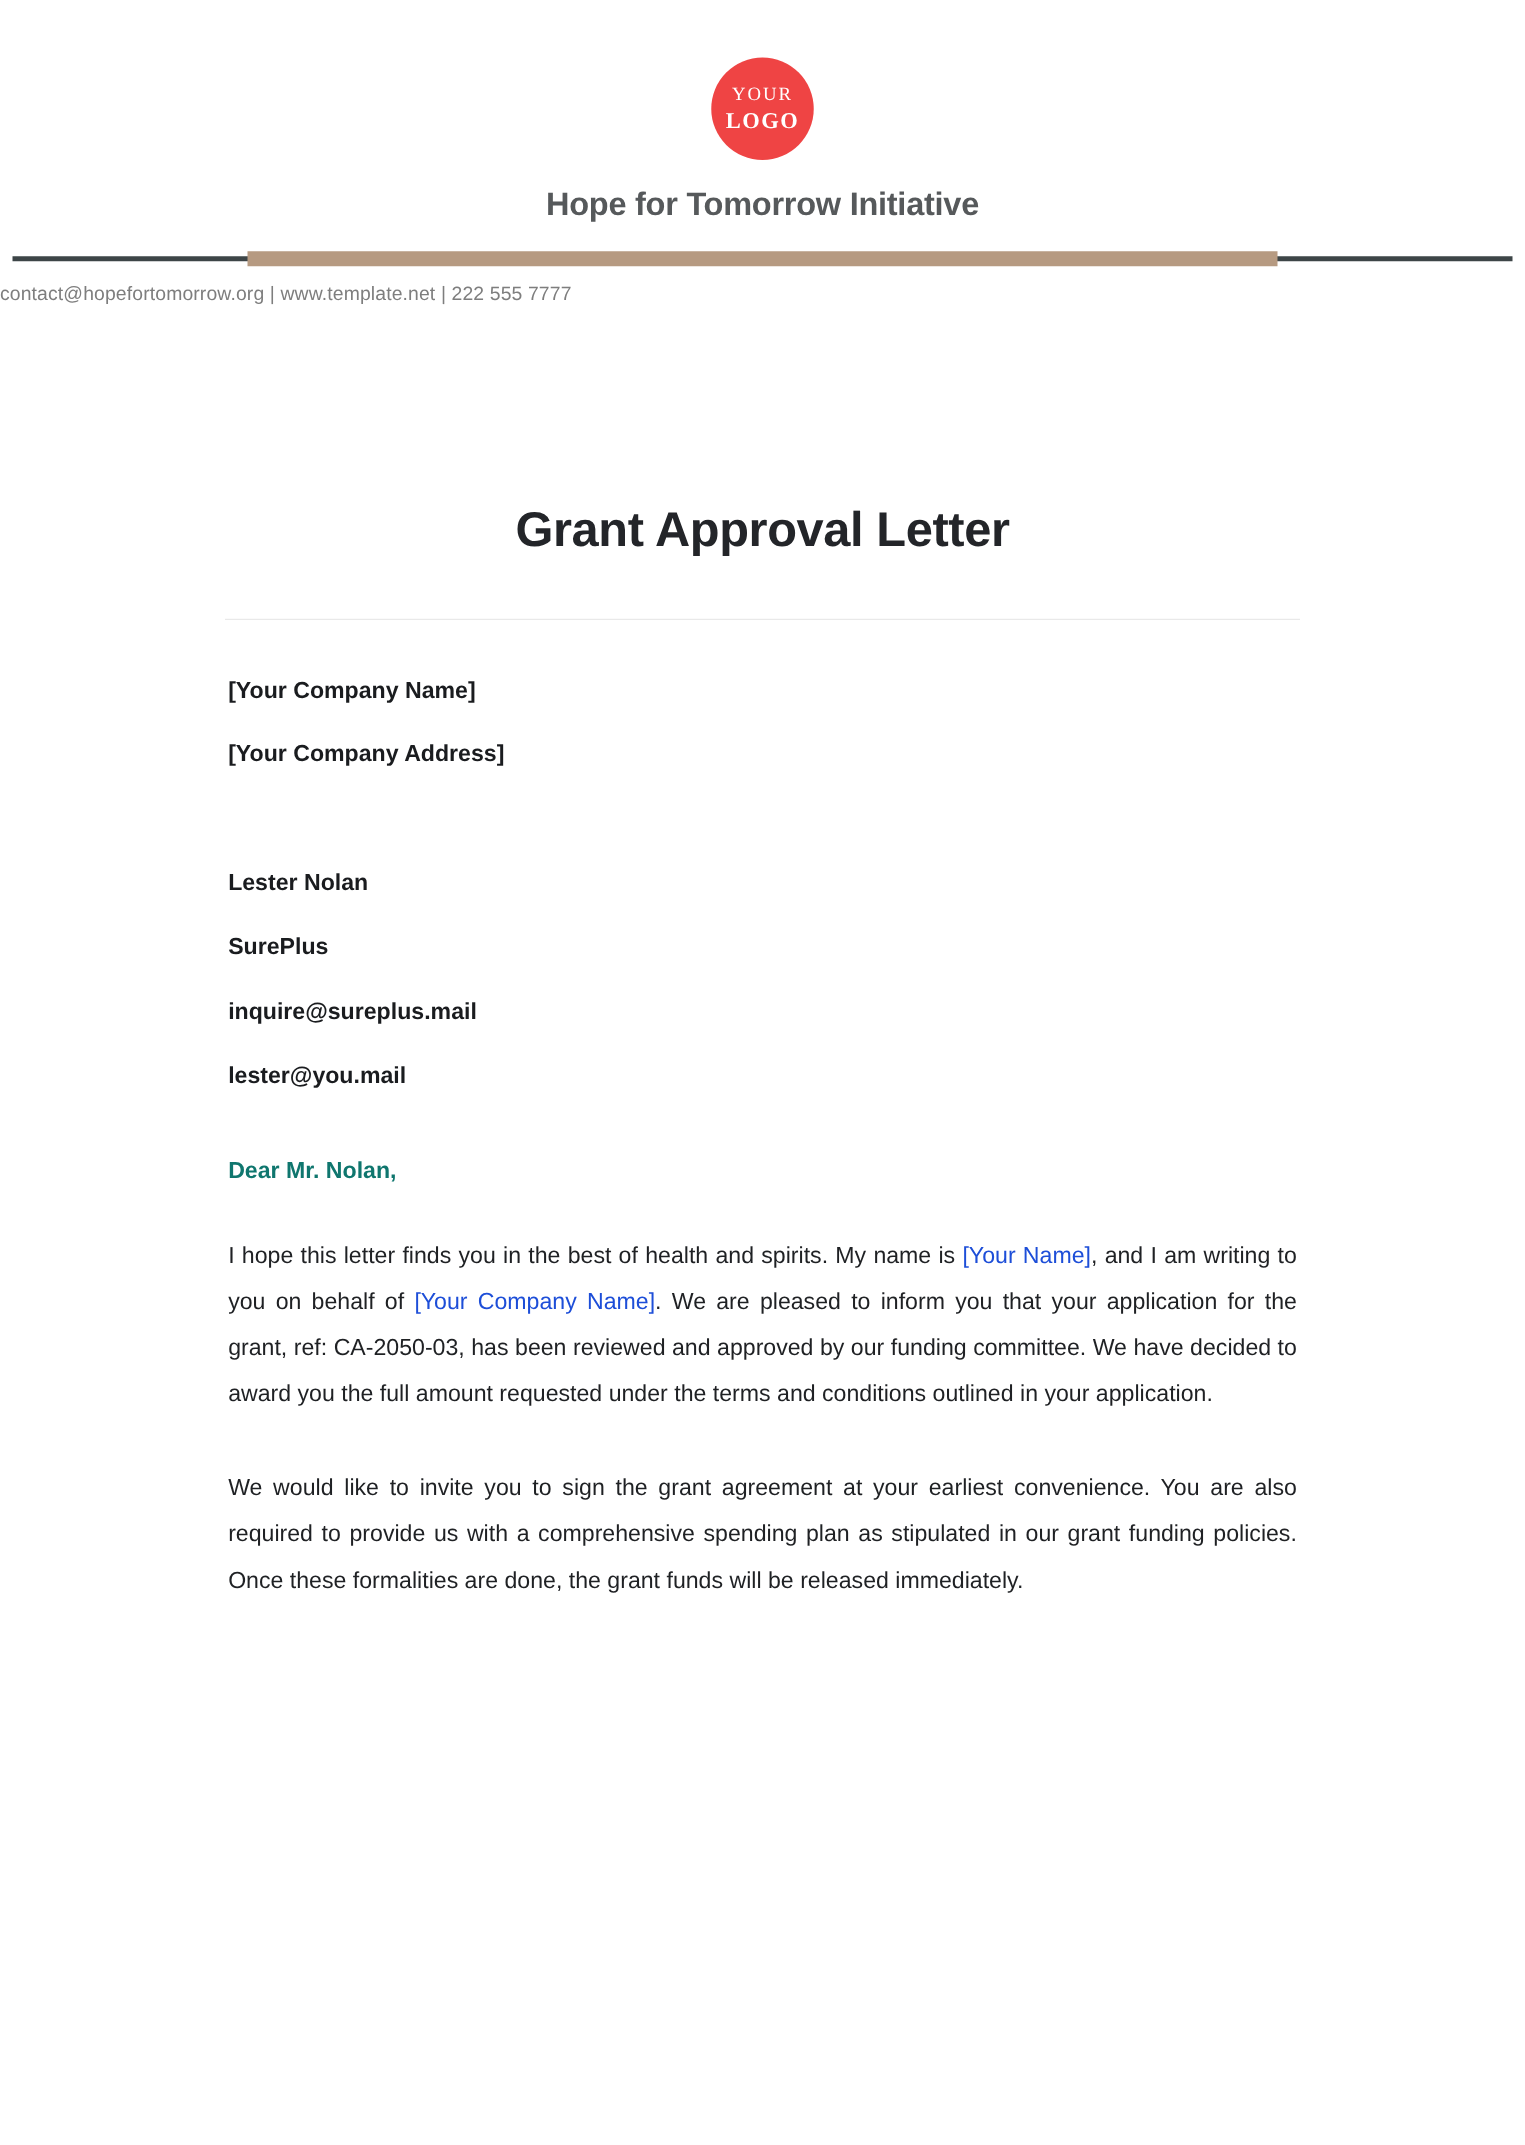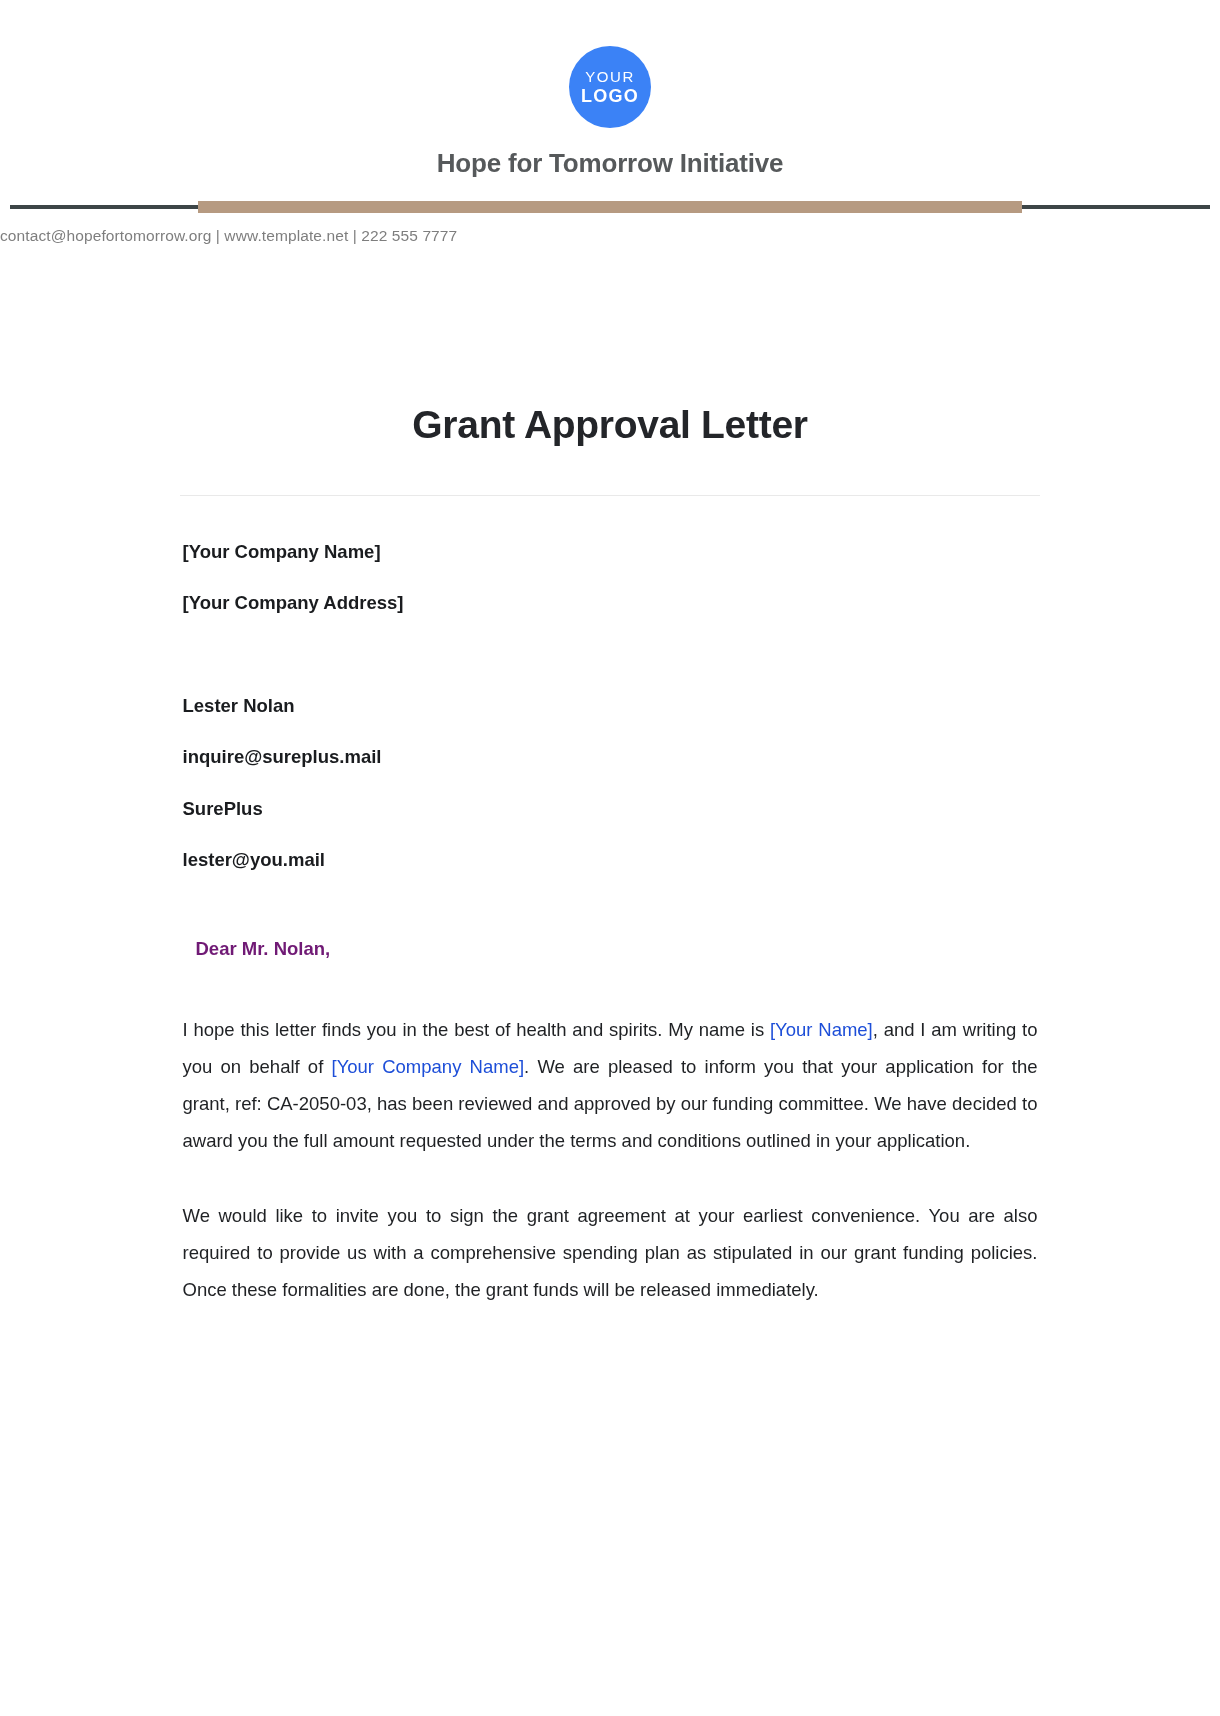--- a/index.html
+++ b/index.html
@@ -19,27 +19,28 @@
 
   
   .letterhead {
     padding-top: 46px;
     text-align: center;
   }
   .logo-circle {
     width: 82px;
     height: 82px;
     border-radius: 50%;
-    background: #3b82f6;
+    background: #ef4444;
     margin: 0 auto;
     display: flex;
     flex-direction: column;
     align-items: center;
     justify-content: center;
     line-height: 1;
+    font-family: Liberation Serif, serif;
   }
   .logo-top {
     font-size: 15px;
     letter-spacing: 1.6px;
     color: #ffffff;
     font-weight: 400;
     margin-bottom: 3px;
   }
   .logo-bottom {
     font-size: 18px;
@@ -114,22 +115,22 @@
     color: #1a1c1f;
     margin: 0 0 28px 0;
     line-height: 1.25;
   }
   .block-gap {
     height: 26px;
   }
   .salutation {
     font-size: 18.5px;
     font-weight: 700;
-    color: #701a75;
-    margin: 13px;
+    color: #0f766e;
+    margin: 0;
   }
   .body-para {
     font-size: 18.5px;
     line-height: 2.0;
     color: #1f2124;
     text-align: justify;
     margin: 0;
   }
   .body-para b {
     font-weight: 400;
@@ -169,22 +170,22 @@
     <p class="meta-line">[Your Company Address]</p>
   </div>
 
   <div class="block-gap"></div>
 
 
   <div class="block-gap"></div>
 
   <div>
     <p class="meta-line">Lester Nolan</p>
+    <p class="meta-line">SurePlus</p>
     <p class="meta-line">inquire@sureplus.mail</p>
-    <p class="meta-line">SurePlus</p>
     <p class="meta-line">lester@you.mail</p>
   </div>
 
   <div class="block-gap"></div>
 
   <p class="salutation">Dear Mr. Nolan,</p>
 
   <div class="para-gap"></div>
 
   <p class="body-para"><span>I hope this letter finds you in the best of health and spirits. My name is </span><b>[Your Name]</b><span>, and I am writing to you on behalf of </span><b>[Your Company Name]</b><span>. We are pleased to inform you that your application for the grant, ref: CA-2050-03, has been reviewed and approved by our funding committee. We have decided to award you the full amount requested under the terms and conditions outlined in your application.</span></p>

